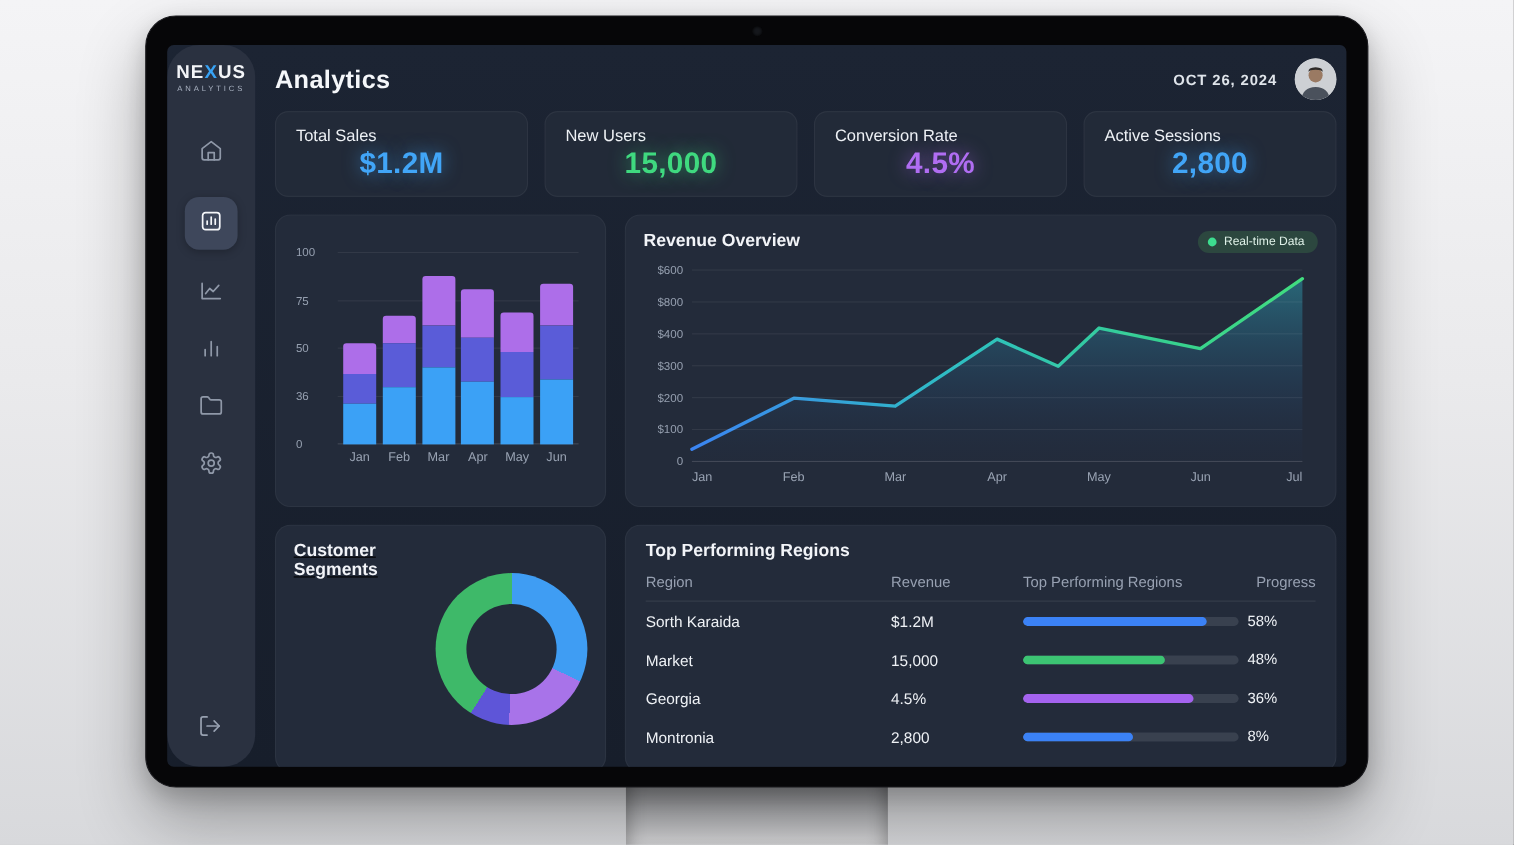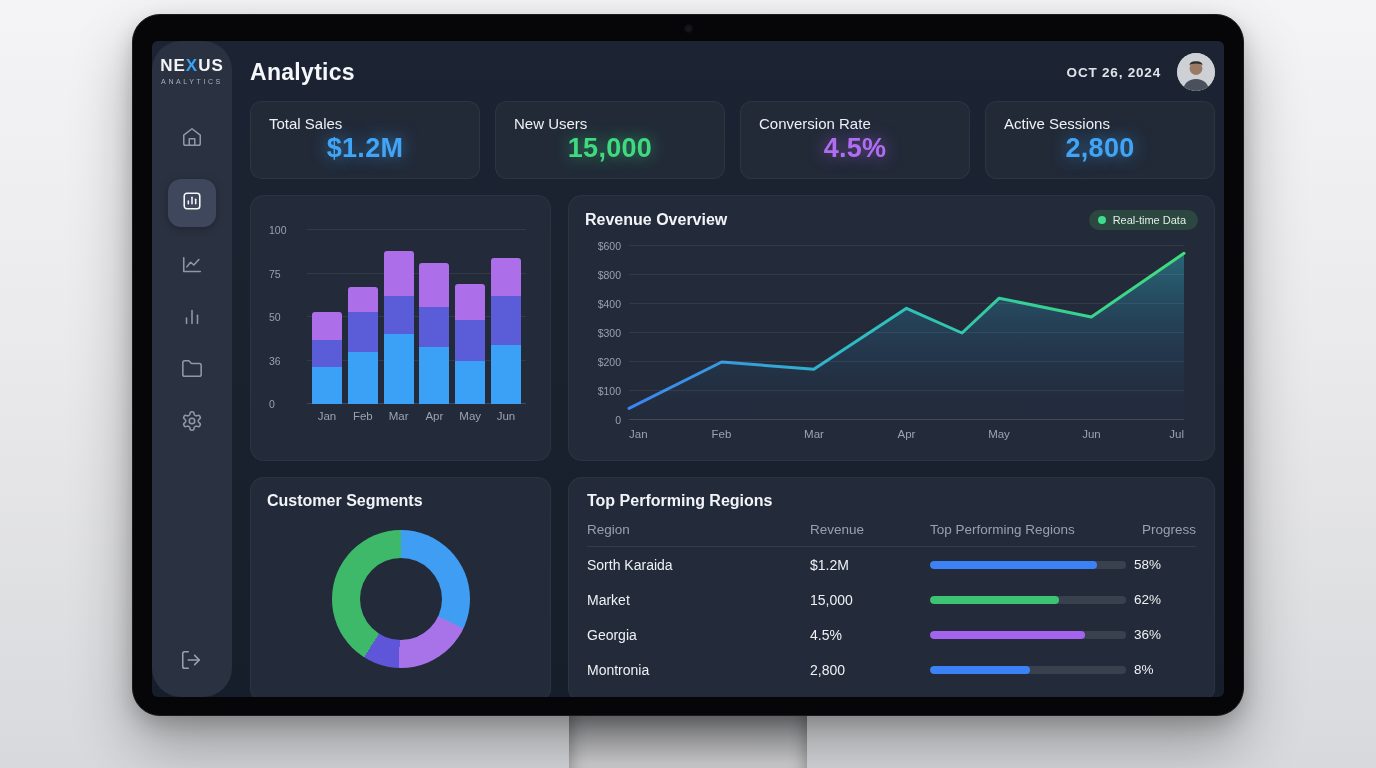--- a/index.html
+++ b/index.html
@@ -92,21 +92,21 @@
   }
   .badge .dot { width:8px; height:8px; border-radius:50%; }
   .rv-plot { position:relative; height:174px; margin:16px 14px 0 44px; }
   .rv-plot svg { position:absolute; inset:0; width:100%; height:100%; overflow:visible; }
   .rv-ytick { position:absolute; left:-42px; width:34px; text-align:right; font-size:10.5px; color:#96a0b0; }
   .rv-xlabels { position:relative; height:20px; margin:6px 14px 0 44px; }
   .rv-xlabels span { position:absolute; top:2px; font-size:11.5px; color:#99a3b3; transform:translateX(-50%); }
   .rv-xlabels span:first-child { transform:none; }
   .rv-xlabels span:last-child { transform:translateX(-100%); }
   
-  .cs-card { display:flex; flex-direction:column; }
+  .cs-card { display:flex; flex-direction:row;text-decoration:underline; }
   .donut-wrap { flex:1; display:flex; align-items:center; justify-content:center; }
   .donut { position:relative; width:138px; height:138px; border-radius:50%; }
   .donut-hole { position:absolute; left:50%; top:50%; width:82px; height:82px; margin:-41px 0 0 -41px;
     border-radius:50%; background:#232b3a; }
   
   .tbl-card { display:flex; flex-direction:column; padding:14px 18px; }
   .tbl { margin-top:12px; }
   .tbl-row { display:grid; grid-template-columns:215px 112px 1fr 62px; align-items:center; column-gap:8px; }
   .tbl-head { padding-bottom:9px; border-bottom:1px solid rgba(255,255,255,.08); }
   .tbl-head > div { font-size:13.5px; color:#97a0b1; }
@@ -376,21 +376,21 @@
                     <div class="pbar-fill" style="width: 85%; background: rgb(59, 130, 246);"></div>
                   </div>
                 <div class="cell-progress">58%</div>
               </div>
               <div class="tbl-row">
                 <div class="cell-region">Market</div>
                 <div class="cell-revenue">15,000</div>
                 <div class="pbar">
                     <div class="pbar-fill" style="width: 66%; background: rgb(60, 196, 115);"></div>
                   </div>
-                <div class="cell-progress">62%</div>
+                <div class="cell-progress">48%</div>
               </div>
               <div class="tbl-row">
                 <div class="cell-region">Georgia</div>
                 <div class="cell-revenue">4.5%</div>
                 <div class="pbar">
                     <div class="pbar-fill" style="width: 79%; background: rgb(164, 99, 239);"></div>
                   </div>
                 <div class="cell-progress">36%</div>
               </div>
               <div class="tbl-row">

